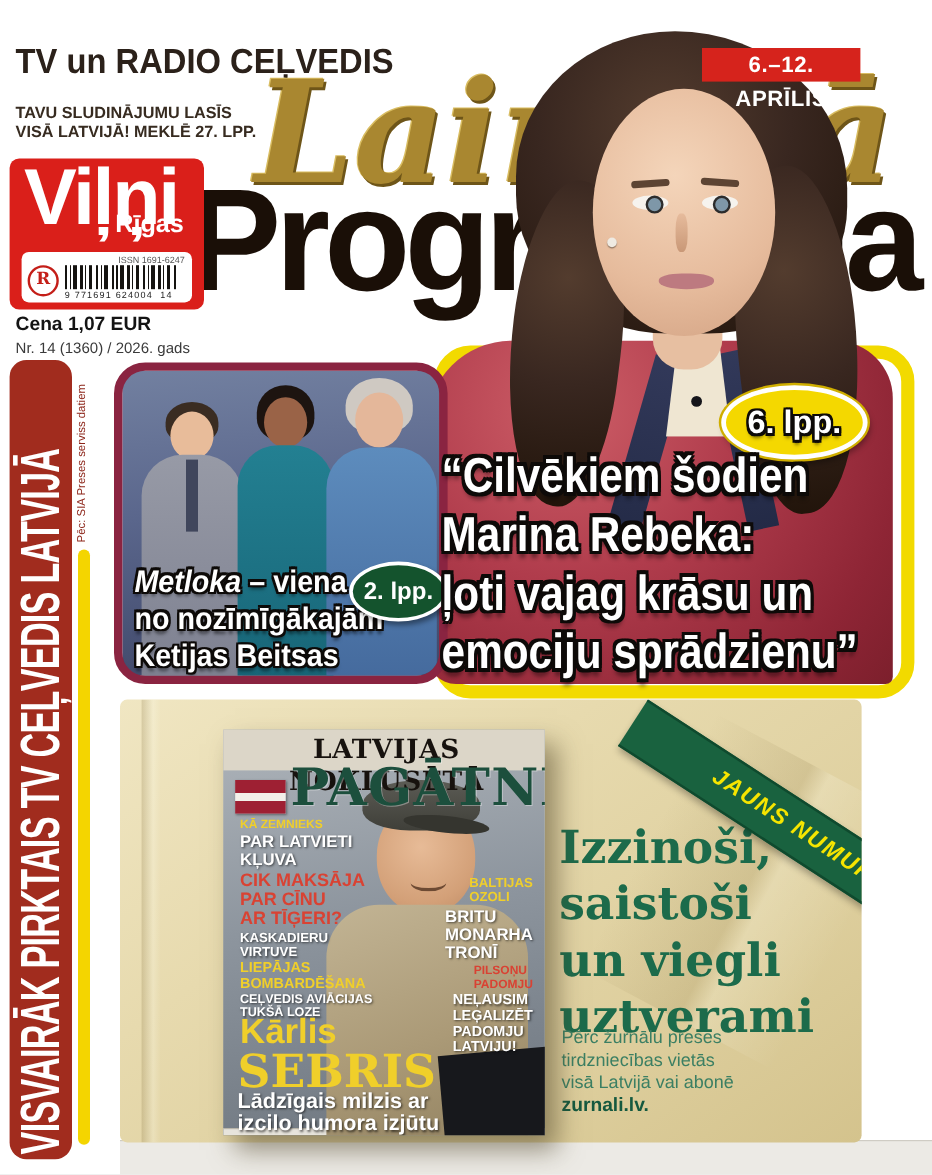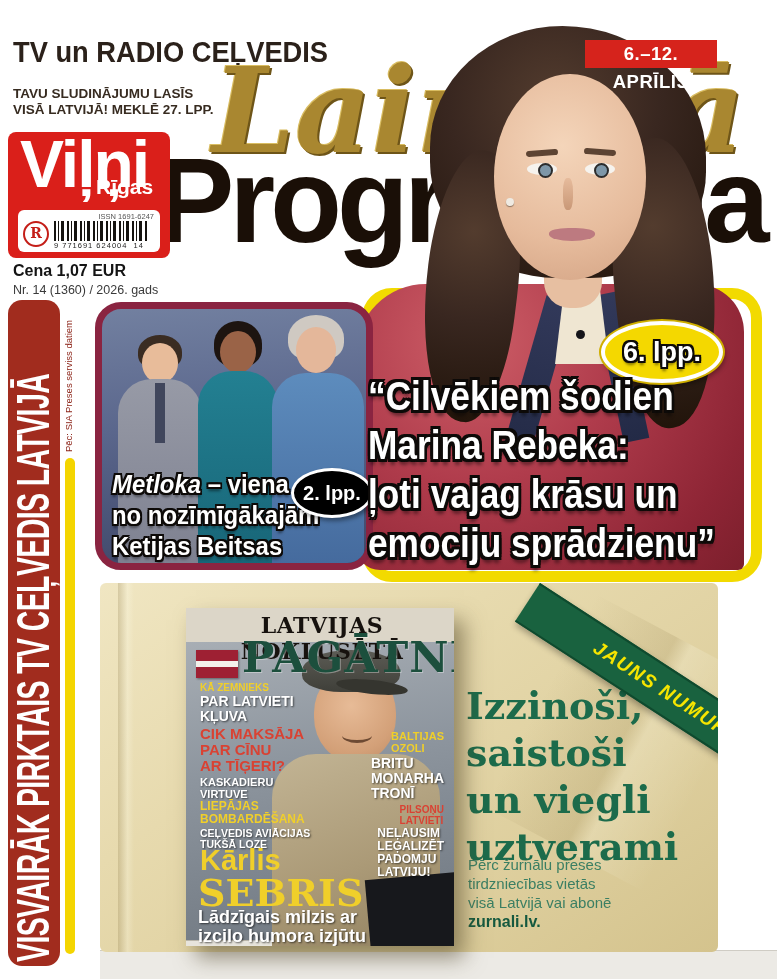--- a/index.html
+++ b/index.html
@@ -46,21 +46,21 @@
   .yellow-stripe{left:65px;top:458px;width:10px;height:496px;background:#f4d500;border-radius:6px;z-index:5;}
 
   
   .metlock-photo{left:95px;top:302px;width:264px;height:254px;border:7px solid #8a2441;border-radius:26px;
       overflow:hidden;background:linear-gradient(175deg,#7280a0 0%,#5a668c 45%,#3f4768 100%);z-index:6;}
   .person{position:absolute;}
   .p-head{position:absolute;border-radius:50%;}
   .p-hair{position:absolute;border-radius:50% 50% 40% 40%;}
   .p-body{position:absolute;border-radius:34px 34px 0 0;}
   .caption{position:absolute;left:10px;top:160px;z-index:3;font-weight:bold;font-size:26px;line-height:31px;}
-  .metlock-badge{left:291px;top:468px;width:76px;height:44px;background:#000000;border:3px solid #fff;
+  .metlock-badge{left:291px;top:468px;width:76px;height:44px;background:#14532d;border:3px solid #fff;
       border-radius:50%;color:#fff;font-size:20px;font-weight:bold;text-align:center;line-height:44px;
       box-shadow:2px 3px 4px rgba(0,0,0,.4);z-index:8;}
 
   
   .portrait-frame{left:362px;top:288px;width:378px;height:272px;border:11px solid #f2da00;border-radius:30px;z-index:3;}
   .jacket{left:356px;top:284px;width:388px;height:286px;border-radius:70px 48px 6px 24px;z-index:4;
       background:radial-gradient(circle at 30% 20%,#cd5e67 0%,#b03c4c 40%,#8e2535 80%,#7c1f2c 100%);}
   .lapel{position:absolute;background:linear-gradient(#32395a,#232a46);z-index:5;}
   .shirt{left:552px;top:290px;width:60px;height:74px;background:#efe6d2;
       clip-path:polygon(20% 0,80% 0,95% 100%,5% 100%);z-index:5;}
@@ -257,21 +257,21 @@
 BOMBARDĒŠANA</div>
     <div class="im-line white-t ml" style="left:14px;top:220px;font-size:10.5px;line-height:11px;">CEĻVEDIS AVIĀCIJAS
 TUKŠĀ LOZE</div>
 
     <div class="im-line yellow-t im-right ml" style="top:122px;font-size:11px;line-height:12px;">BALTIJAS
 OZOLI</div>
     <div class="im-line white-t im-right ml" style="top:148px;font-size:14px;line-height:15px;">BRITU
 MONARHA
 TRONĪ</div>
     <div class="im-line red-t im-right ml" style="top:196px;font-size:10px;line-height:11px;">PILSOŅU
-LATVIETI</div>
+PADOMJU</div>
     <div class="im-line white-t im-right ml" style="top:219px;font-size:12px;line-height:13px;">NEĻAUSIM
 LEĢALIZĒT
 PADOMJU
 LATVIJU!</div>
 
     <div class="im-line yellow-t" style="left:14px;top:238px;font-size:29px;line-height:1;">Kārlis</div>
     <div class="im-line white-t ml" style="left:12px;top:300px;font-size:18px;line-height:19px;">Lādzīgais milzis ar
 izcilo humora izjūtu</div>
     <div class="im-line yellow-t" style="left:12px;top:266px;font-size:38px;line-height:1;font-family:'DejaVu Serif',serif;">SEBRIS</div>
     <div class="im-edge"></div>

